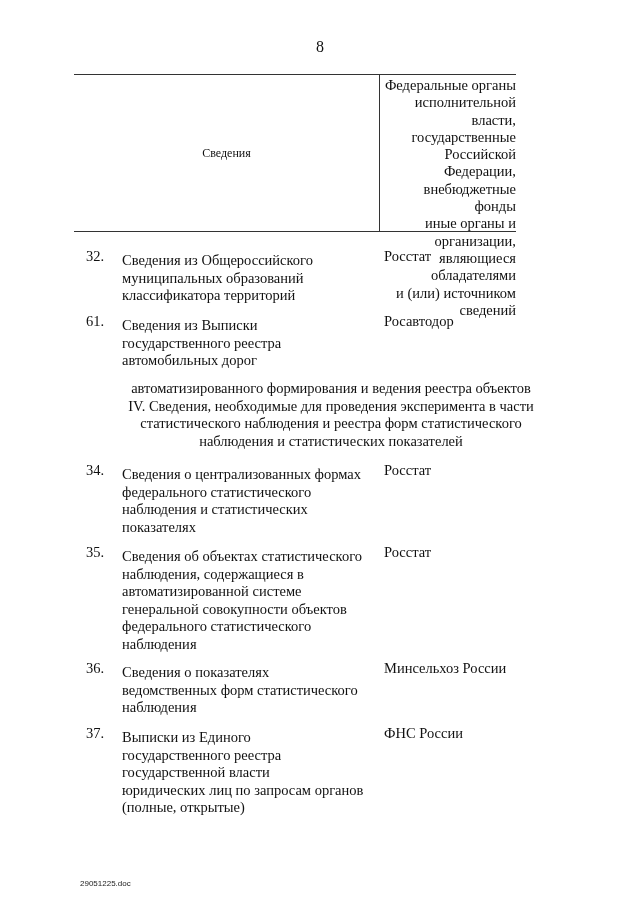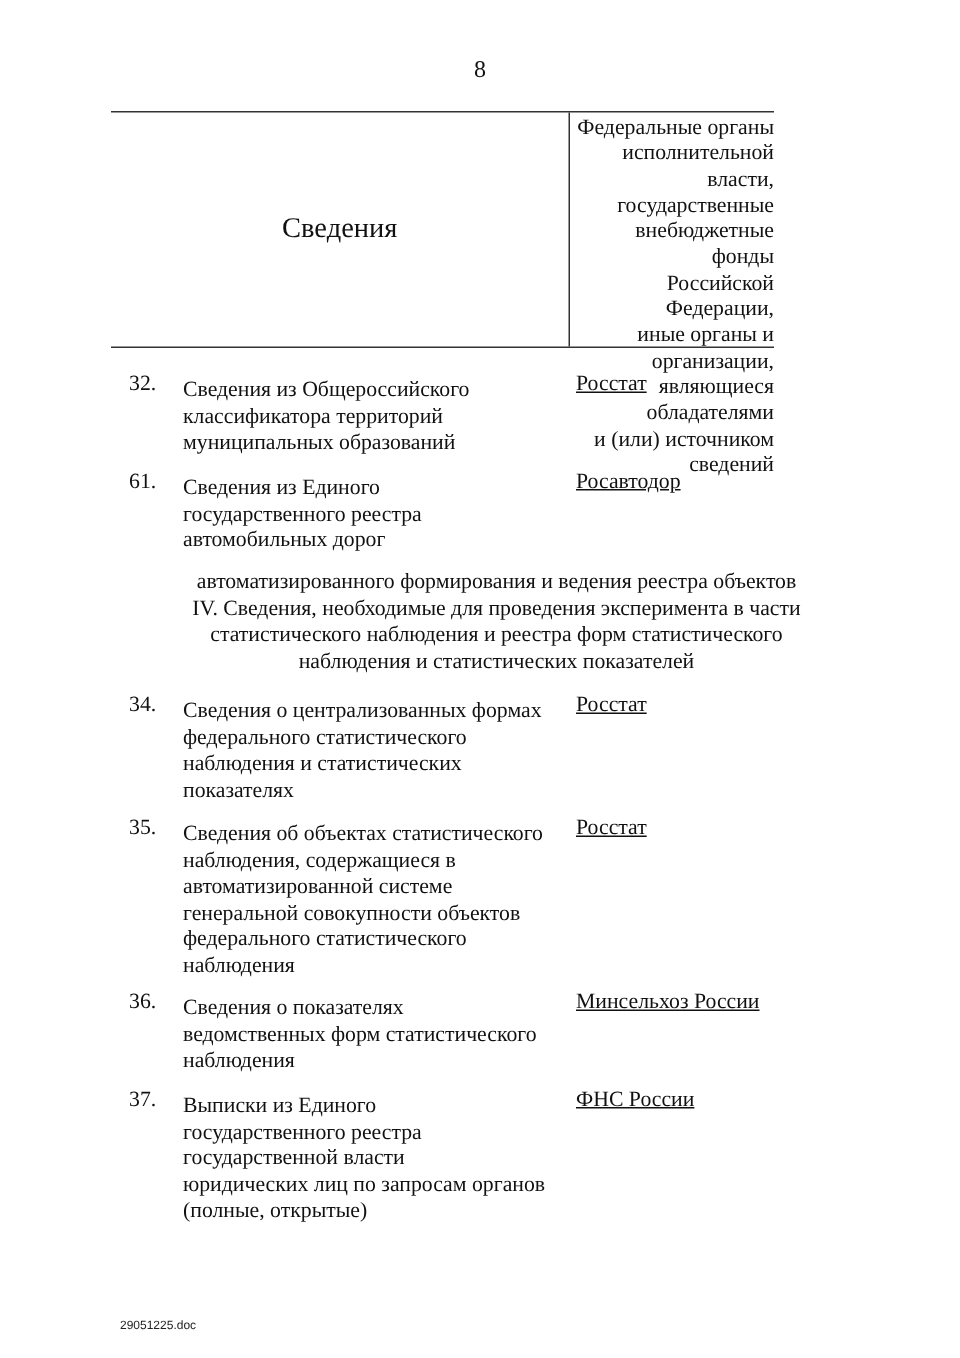--- a/index.html
+++ b/index.html
@@ -1,65 +1,65 @@
 <!DOCTYPE html>
 <html><head>
   <meta charset="utf-8">
   <style>
     html, body { margin: 0; padding: 0; background: #ffffff; }
     body { width: 640px; height: 905px; position: relative; overflow: hidden;
            font-family: "Liberation Serif", "DejaVu Serif", serif; color: #111; }
     .page-num { position: absolute; top: 38px; left: 0; width: 640px; text-align: center; font-size: 16px; }
     .hdr { position: absolute; top: 74px; left: 74px; width: 442px; height: 156px;
            border-top: 1.5px solid #333; border-bottom: 1.5px solid #333; display: flex; }
-    .hdr-left { width: 305px; border-right: 1.5px solid #333; display: flex; align-items: center; justify-content: center; font-size: 19px; }
+    .hdr-left { width: 305px; border-right: 1.5px solid #333; display: flex; align-items: center; justify-content: center; font-size: 12px; }
     .hdr-right { flex: 1; text-align: right; font-size: 14.5px; line-height: 17.3px; padding-top: 2px; }
     .hdr-right span { display: block; }
     .row { position: absolute; left: 86px; width: 460px; font-size: 14.5px; line-height: 17.6px; }
     .row .num { position: absolute; left: 0; top: 0; width: 30px; }
     .row .desc { position: absolute; left: 36px; top: 4px; width: 260px; }
     .row .desc span, .section span { display: block; white-space: nowrap; }
-    .row .org { position: absolute; left: 298px; top: 0; white-space: nowrap; text-decoration: underline; }
+    .row .org { position: absolute; left: 298px; top: 0; white-space: nowrap; }
     .section { position: absolute; top: 380px; left: 96px; width: 470px; text-align: center; font-size: 14.5px; line-height: 17.6px; }
     .footer { position: absolute; top: 879px; left: 80px; font-family: Liberation Sans, sans-serif; font-size: 8px; color: #222; }
   </style>
 </head>
 <body>
 
 <div class="page-num">8</div>
 
 <div class="hdr">
   <div class="hdr-left">Сведения</div>
   <div class="hdr-right">
     <span>Федеральные органы</span>
     <span>исполнительной власти,</span>
     <span>государственные</span>
+    <span>Российской Федерации,</span>
     <span>внебюджетные фонды</span>
-    <span>Российской Федерации,</span>
     <span>иные органы и организации,</span>
     <span>являющиеся обладателями</span>
     <span>и (или) источником</span>
     <span>сведений</span>
   </div>
 </div>
 
 <div class="row" style="top:248px">
   <div class="num">32.</div>
   <div class="desc">
     <span>Сведения из Общероссийского</span>
+    <span>муниципальных образований</span>
     <span>классификатора территорий</span>
-    <span>муниципальных образований</span>
   </div>
   <div class="org">Росстат</div>
 </div>
 
 <div class="row" style="top:313px">
   <div class="num">61.</div>
   <div class="desc">
-    <span>Сведения из Единого</span>
+    <span>Сведения из Выписки</span>
     <span>государственного реестра</span>
     <span>автомобильных дорог</span>
   </div>
   <div class="org">Росавтодор</div>
 </div>
 
 <div class="section">
   <span>автоматизированного формирования и ведения реестра объектов</span>
   <span>IV. Сведения, необходимые для проведения эксперимента в части</span>
   <span>статистического наблюдения и реестра форм статистического</span>

